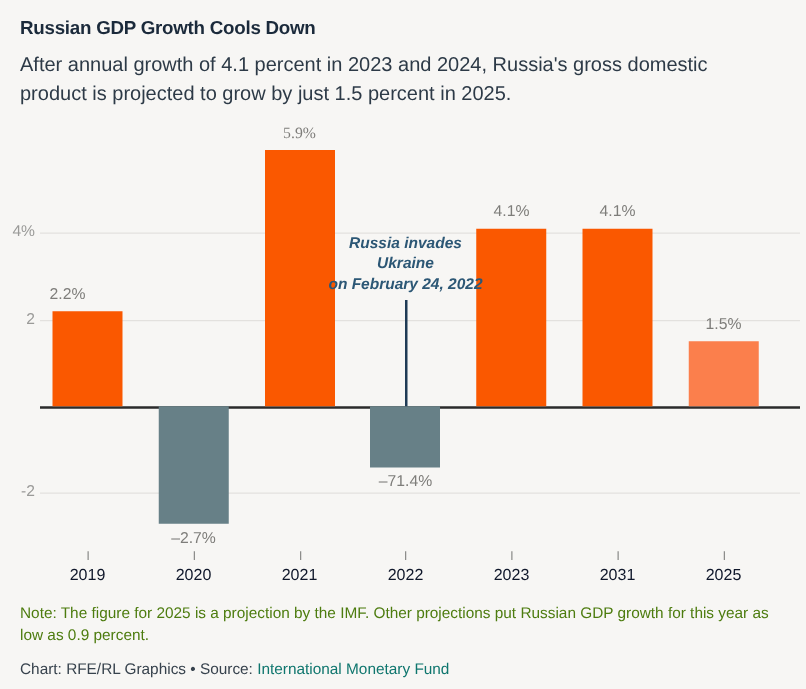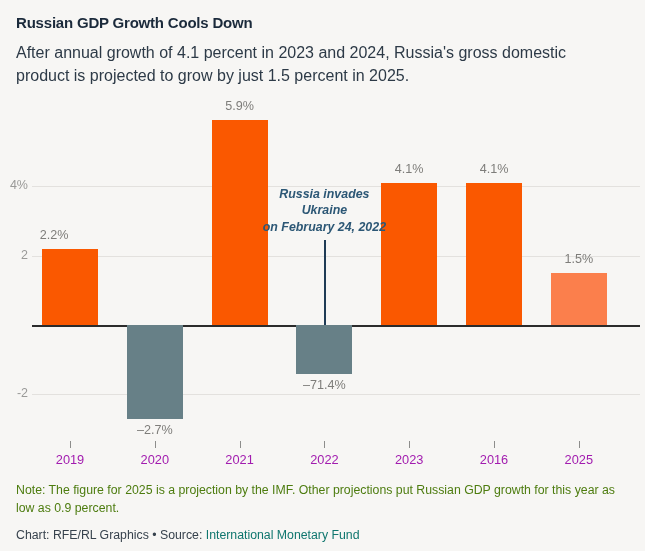--- a/index.html
+++ b/index.html
@@ -67,21 +67,21 @@
   }
   .xtick-mark {
     position: absolute;
     width: 1px;
     height: 7px;
     background: #8d8d8b;
   }
   .xtick-label {
     position: absolute;
     font-size: 12.8px;
-    color: #a21caf;
+    color: #0f172a;
     text-align: center;
     width: 70px;
   }
 
   .bar {
     position: absolute;
     width: 56px;
   }
   .bar-label {
     position: absolute;
@@ -148,35 +148,35 @@
     <div class="zero-axis" style="left: 32px; top: 325px; width: 608px;"></div>
     <div class="bar" title="2.2%" style="left: 42px; top: 248.66px; height: 76.34px; background: rgb(250, 88, 0);"></div>
     <div class="bar-label" style="left: 19px; top: 227.66px;">2.2%</div>
     <div class="xtick-mark" style="left: 70px; top: 441px;"></div>
     <div class="xtick-label" style="left: 35px; top: 452px;">2019</div>
     <div class="bar" title="-2.7%" style="left: 126.8px; top: 325px; height: 93.69px; background: rgb(103, 128, 135);"></div>
     <div class="bar-label" style="left: 119.8px; top: 422.69px;">–2.7%</div>
     <div class="xtick-mark" style="left: 154.8px; top: 441px;"></div>
     <div class="xtick-label" style="left: 119.8px; top: 452px;">2020</div>
     <div class="bar" title="5.9%" style="left: 211.6px; top: 120.27px; height: 204.73px; background: rgb(250, 88, 0);"></div>
-    <div class="bar-label" style="left: 204.6px; top: 99.27px;">5.9%</div>
+    <div class="bar-label" style="left: 204.6px; top: 99.27px; font-family: Liberation Serif, serif;">5.9%</div>
     <div class="xtick-mark" style="left: 239.6px; top: 441px;"></div>
     <div class="xtick-label" style="left: 204.6px; top: 452px;">2021</div>
     <div class="bar" title="-1.4%" style="left: 296.4px; top: 325px; height: 48.58px; background: rgb(103, 128, 135);"></div>
     <div class="bar-label" style="left: 289.4px; top: 377.58px;">–71.4%</div>
     <div class="xtick-mark" style="left: 324.4px; top: 441px;"></div>
     <div class="xtick-label" style="left: 289.4px; top: 452px;">2022</div>
     <div class="bar" title="4.1%" style="left: 381.2px; top: 182.73px; height: 142.27px; background: rgb(250, 88, 0);"></div>
     <div class="bar-label" style="left: 374.2px; top: 161.73px;">4.1%</div>
     <div class="xtick-mark" style="left: 409.2px; top: 441px;"></div>
     <div class="xtick-label" style="left: 374.2px; top: 452px;">2023</div>
     <div class="bar" title="4.1%" style="left: 466px; top: 182.73px; height: 142.27px; background: rgb(250, 88, 0);"></div>
     <div class="bar-label" style="left: 459px; top: 161.73px;">4.1%</div>
     <div class="xtick-mark" style="left: 494px; top: 441px;"></div>
-    <div class="xtick-label" style="left: 459px; top: 452px;">2016</div>
+    <div class="xtick-label" style="left: 459px; top: 452px;">2031</div>
     <div class="bar" title="1.5%" style="left: 550.8px; top: 272.95px; height: 52.05px; background: rgb(251, 127, 76);"></div>
     <div class="bar-label" style="left: 543.8px; top: 251.95px;">1.5%</div>
     <div class="xtick-mark" style="left: 578.8px; top: 441px;"></div>
     <div class="xtick-label" style="left: 543.8px; top: 452px;">2025</div>
     <div id="annotation-line" style="left: 324.4px; top: 240px; height: 85px; position: absolute; background: rgb(31, 59, 85); width: 1.6px;"></div>
     <div id="annotation-text" style="left: 240.4px; top: 186px; font-weight: bold;">
       <div>Russia invades</div>
       <div>Ukraine</div>
       <div>on February 24, 2022</div>
     </div>

